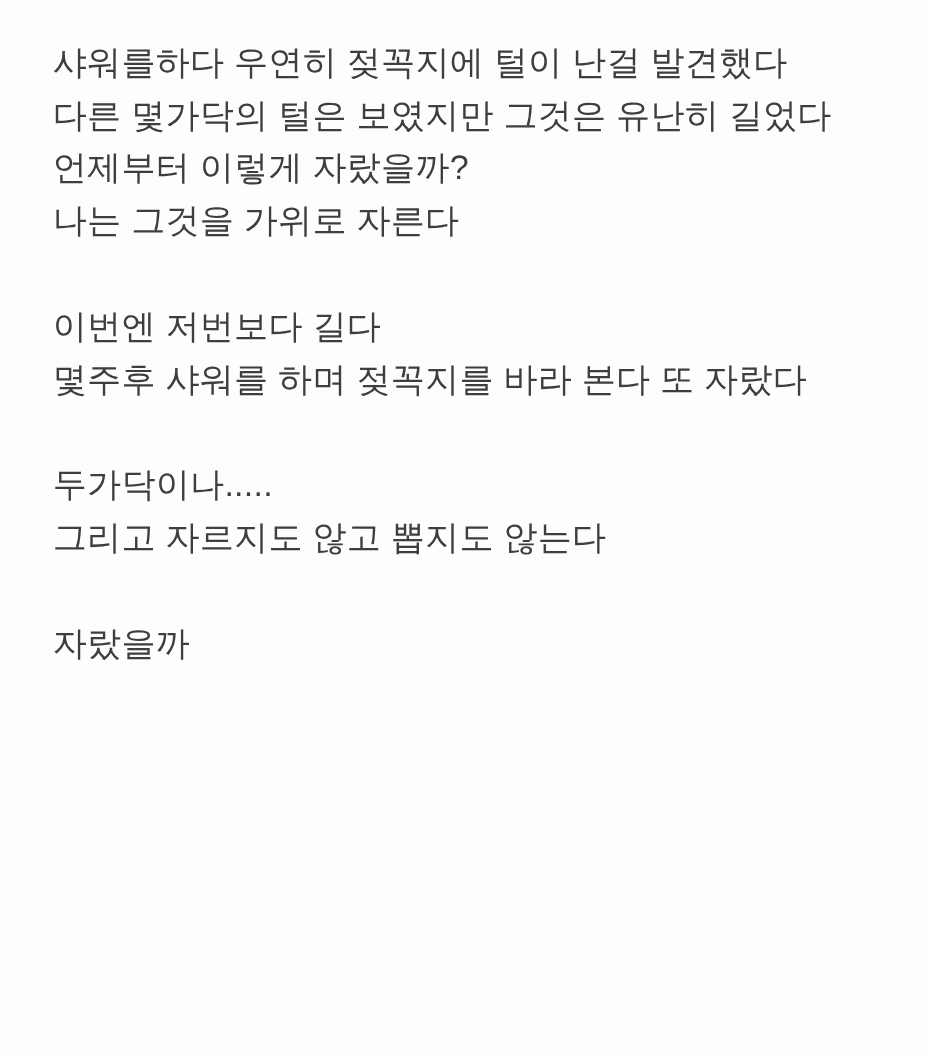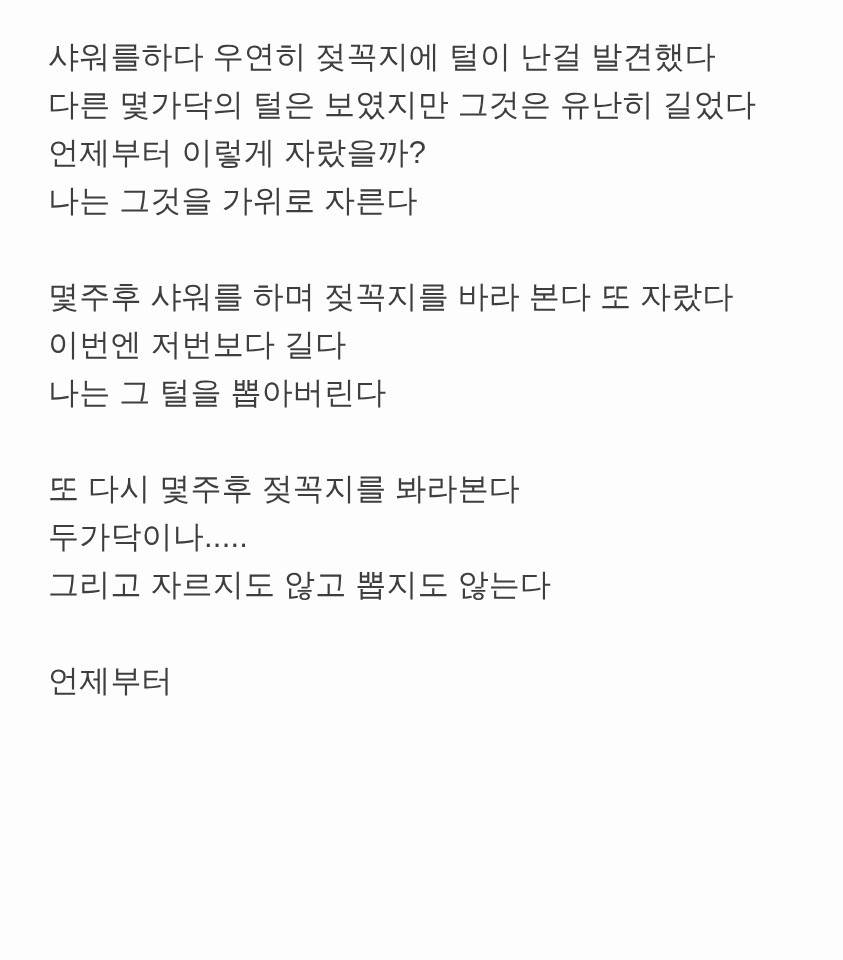--- a/index.html
+++ b/index.html
@@ -43,28 +43,26 @@
 <div class="poem-container">
 
   <div class="stanza">
     <p class="poem-line">샤워를하다 우연히 젖꼭지에 털이 난걸 발견했다</p>
     <p class="poem-line">다른 몇가닥의 털은 보였지만 그것은 유난히 길었다</p>
     <p class="poem-line">언제부터 이렇게 자랐을까?</p>
     <p class="poem-line">나는 그것을 가위로 자른다</p>
   </div>
 
   <div class="stanza">
+    <p class="poem-line">이번엔 저번보다 길다</p>
     <p class="poem-line">몇주후 샤워를 하며 젖꼭지를 바라 본다 또 자랐다</p>
-    <p class="poem-line">이번엔 저번보다 길다</p>
-    <p class="poem-line">나는 그 털을 뽑아버린다</p>
   </div>
 
   <div class="stanza">
-    <p class="poem-line">또 다시 몇주후 젖꼭지를 봐라본다</p>
     <p class="poem-line">두가닥이나.....</p>
     <p class="poem-line">그리고 자르지도 않고 뽑지도 않는다</p>
   </div>
 
   <div class="stanza">
-    <p class="poem-line">언제부터</p>
+    <p class="poem-line">자랐을까</p>
   </div>
 
 </div>
 
 </body></html>

